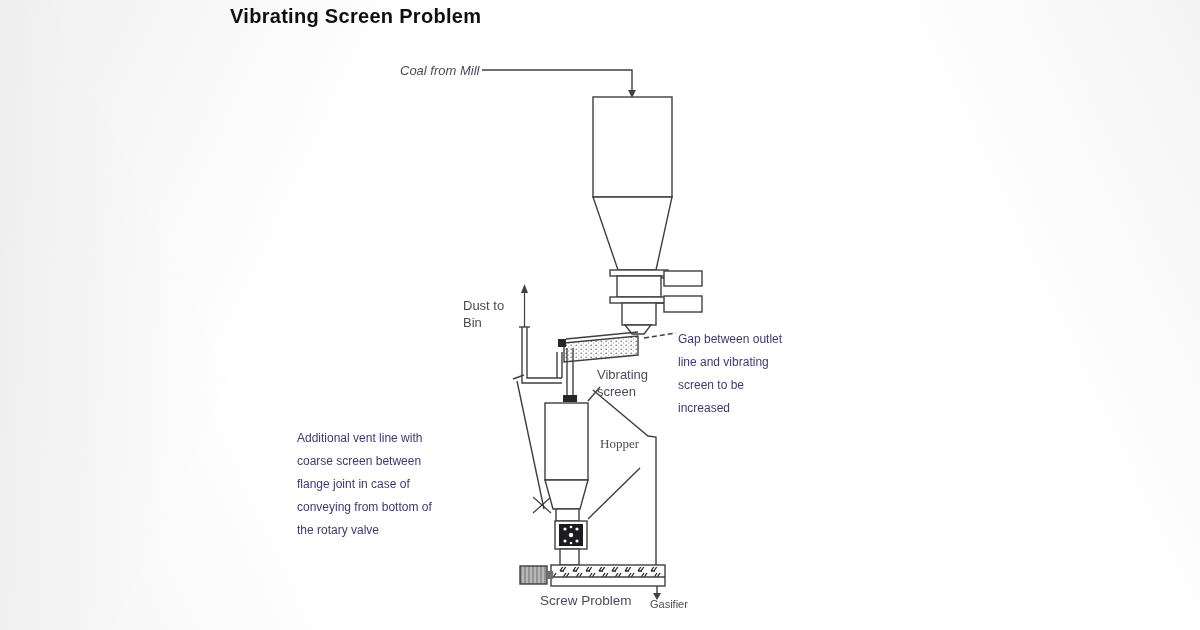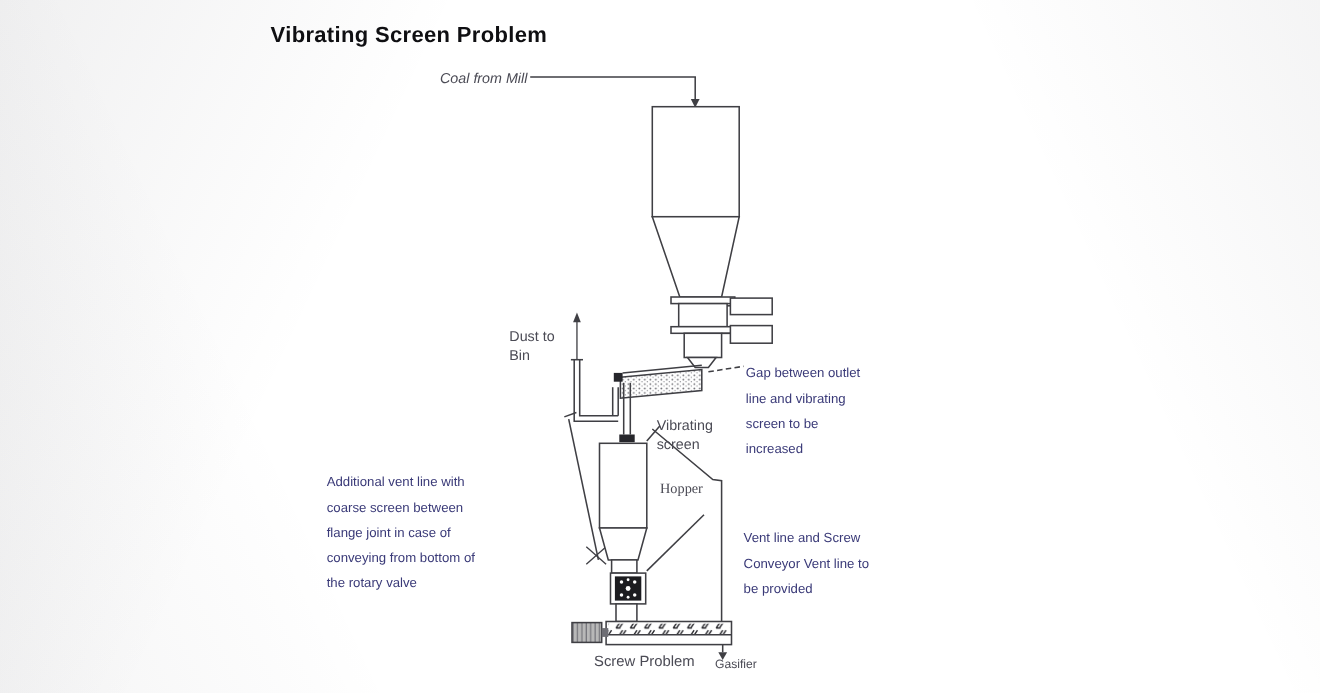--- a/index.html
+++ b/index.html
@@ -8,21 +8,21 @@
     width:1200px;height:630px;
     overflow:hidden;
     font-family:"Liberation Sans", sans-serif;
     background:
       linear-gradient(115deg, rgba(40,40,50,0.07), rgba(0,0,0,0) 28%),
       linear-gradient(245deg, rgba(40,40,50,0.05), rgba(0,0,0,0) 22%),
       linear-gradient(65deg,  rgba(40,40,50,0.05), rgba(0,0,0,0) 24%),
       #ffffff;
   }
   .title{
-    position:absolute;left:230px;top:5px;margin:16px;
+    position:absolute;left:230px;top:5px;margin:0;
     font-size:20px;font-weight:bold;letter-spacing:.3px;
     color:#0f0f12;
   }
   svg{position:absolute;left:0;top:0;}
   .lbl{
     position:absolute;
     color:#4b4b55;
     font-size:13px;line-height:17px;
     white-space:pre-line;
   }
@@ -151,32 +151,29 @@
         <line x1="657" y1="586" x2="657" y2="593"></line>
         <polygon points="653,593 661,593 657,600" fill="#3f3f44" stroke="none"></polygon>
       </g>
 
     </g>
   </svg>
 
   <div class="lbl" style="left:400px;top:62px;font-style:italic;">Coal from Mill</div>
   <div class="lbl" style="left:463px;top:297px;">Dust to
 Bin</div>
-  <div class="lbl" style="left:597px;top:366px;margin-top:12px;">Vibrating
+  <div class="lbl" style="left:597px;top:366px;">Vibrating
 screen</div>
   <div class="lbl" style="left:600px;top:435px;font-family:Liberation Serif, serif;">Hopper</div>
   <div class="lbl" style="left:540px;top:592px;font-size:13.5px;">Screw Problem</div>
   <div class="lbl" style="left:650px;top:596px;font-size:11px;">Gasifier</div>
 
   <div class="ann" style="left:678px;top:328px;width:170px;">Gap between outlet
 line and vibrating
 screen to be
 increased</div>
   <div class="ann" style="left:297px;top:427px;width:215px;">Additional vent line with
 coarse screen between
 flange joint in case of
 conveying from bottom of
 the rotary valve</div>
-  <div class="ann" style="left:676px;top:478px;width:190px;">Vent line and Screw
-Conveyor Vent line to
-be provided</div>
 
 </div>
 
 </body></html>

